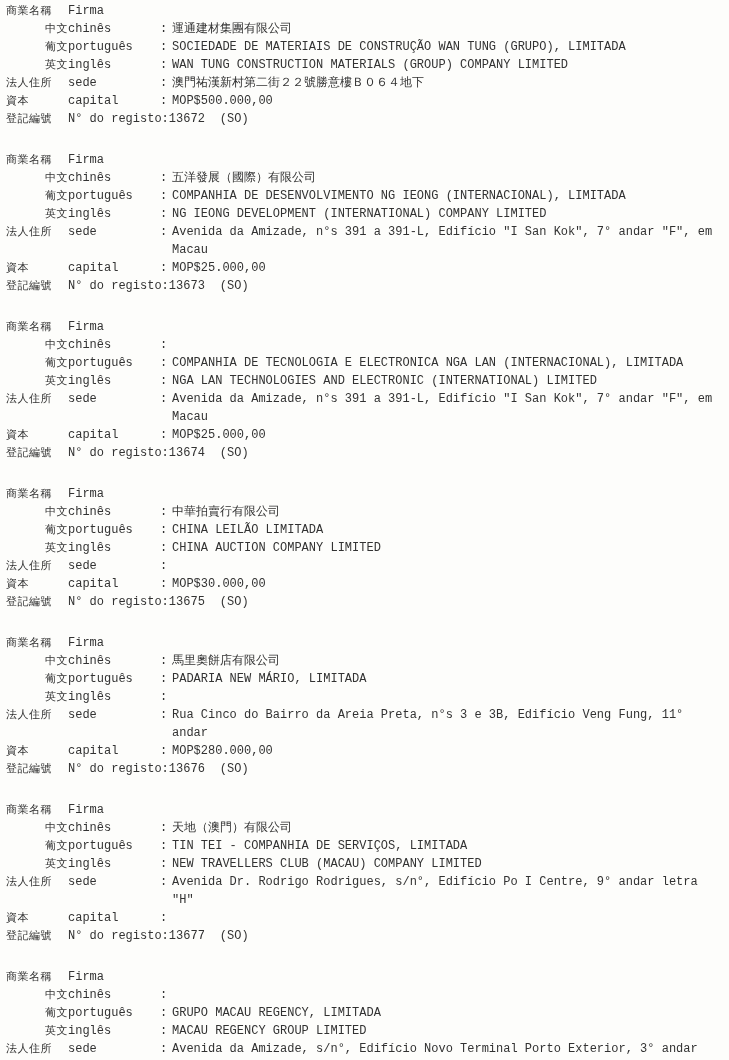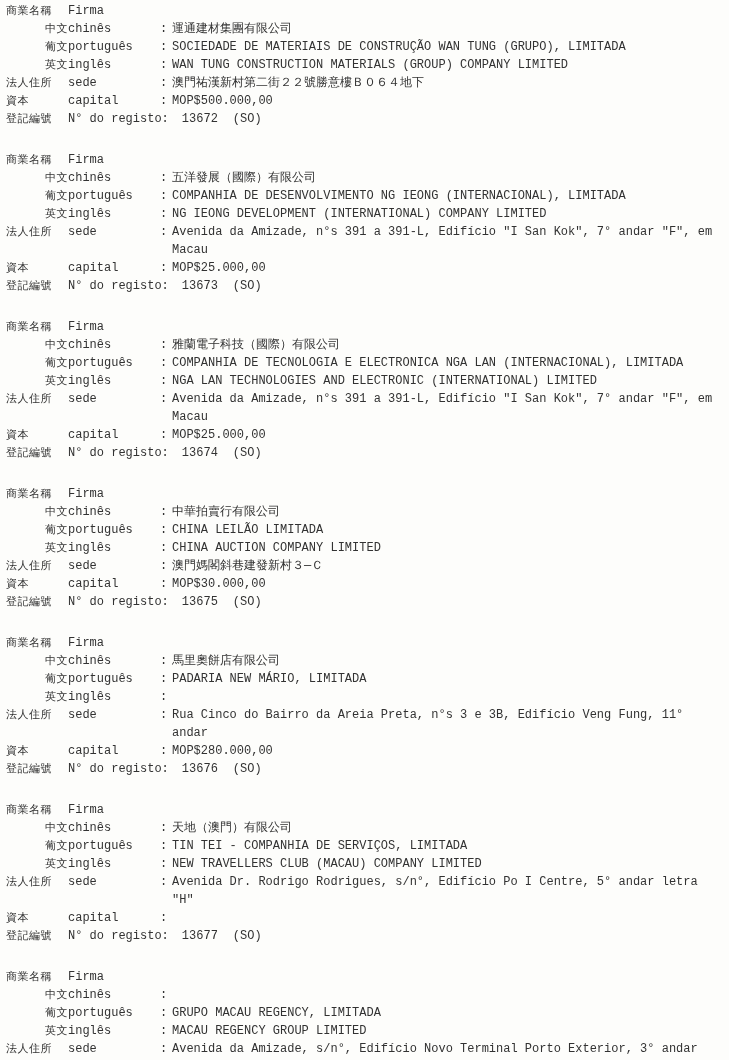--- a/index.html
+++ b/index.html
@@ -43,21 +43,21 @@
   .c2.wide { width: auto; }
   .c3 {
     flex: none;
     width: 12px;
   }
   .val {
     flex: 1;
     white-space: pre-wrap;
     word-break: break-word;
   }
-  .num { margin-left: 13px; }
+  .num { }
   .suffix { margin-left: 15px; text-align: right; }
 </style>
 </head>
 <body>
 
 <div class="page">
   <div id="entries">
   <section class="entry">
 
     <div class="row">
@@ -164,21 +164,20 @@
 
     <div class="row">
       <span class="c1">商業名稱</span>
       <span class="c2">Firma</span>
     </div>
 
     <div class="row">
       <span class="c1 ind">中文</span>
       <span class="c2">chinês</span>
       <span class="c3">:</span>
-      <span class="val">雅蘭電子科技（國際）有限公司</span>
     </div>
 
     <div class="row">
       <span class="c1 ind">葡文</span>
       <span class="c2">português</span>
       <span class="c3">:</span>
       <span class="val">COMPANHIA DE TECNOLOGIA E ELECTRONICA NGA LAN (INTERNACIONAL), LIMITADA</span>
     </div>
 
     <div class="row">
@@ -236,21 +235,20 @@
       <span class="c1 ind">英文</span>
       <span class="c2">inglês</span>
       <span class="c3">:</span>
       <span class="val">CHINA AUCTION COMPANY LIMITED</span>
     </div>
 
     <div class="row">
       <span class="c1">法人住所</span>
       <span class="c2">sede</span>
       <span class="c3">:</span>
-      <span class="val">澳門媽閣斜巷建發新村３—Ｃ</span>
     </div>
 
     <div class="row">
       <span class="c1">資本</span>
       <span class="c2">capital</span>
       <span class="c3">:</span>
       <span class="val">MOP$30.000,00</span>
     </div>
 
     <div class="row">
@@ -337,21 +335,21 @@
       <span class="c1 ind">英文</span>
       <span class="c2">inglês</span>
       <span class="c3">:</span>
       <span class="val">NEW TRAVELLERS CLUB (MACAU) COMPANY LIMITED</span>
     </div>
 
     <div class="row">
       <span class="c1">法人住所</span>
       <span class="c2">sede</span>
       <span class="c3">:</span>
-      <span class="val">Avenida Dr. Rodrigo Rodrigues, s/n°, Edifício Po I Centre, 5° andar letra "H"</span>
+      <span class="val">Avenida Dr. Rodrigo Rodrigues, s/n°, Edifício Po I Centre, 9° andar letra "H"</span>
     </div>
 
     <div class="row">
       <span class="c1">資本</span>
       <span class="c2">capital</span>
       <span class="c3">:</span>
     </div>
 
     <div class="row">
       <span class="c1">登記編號</span>

